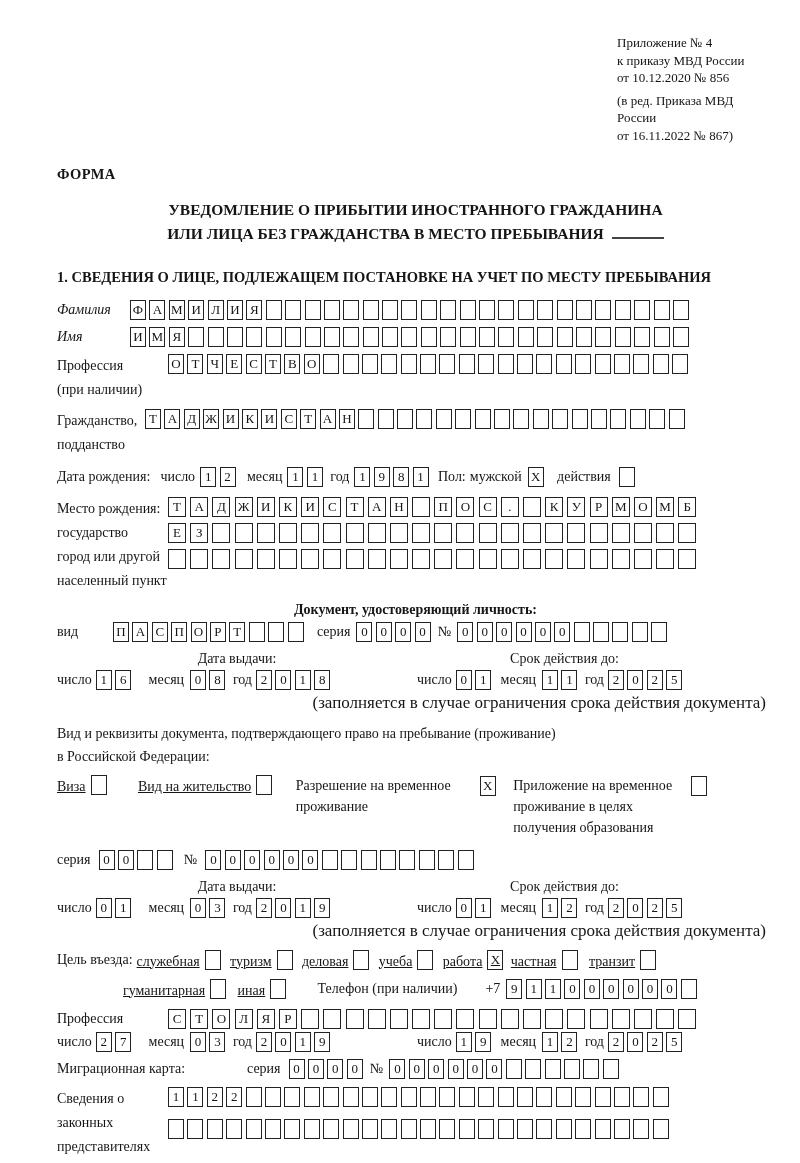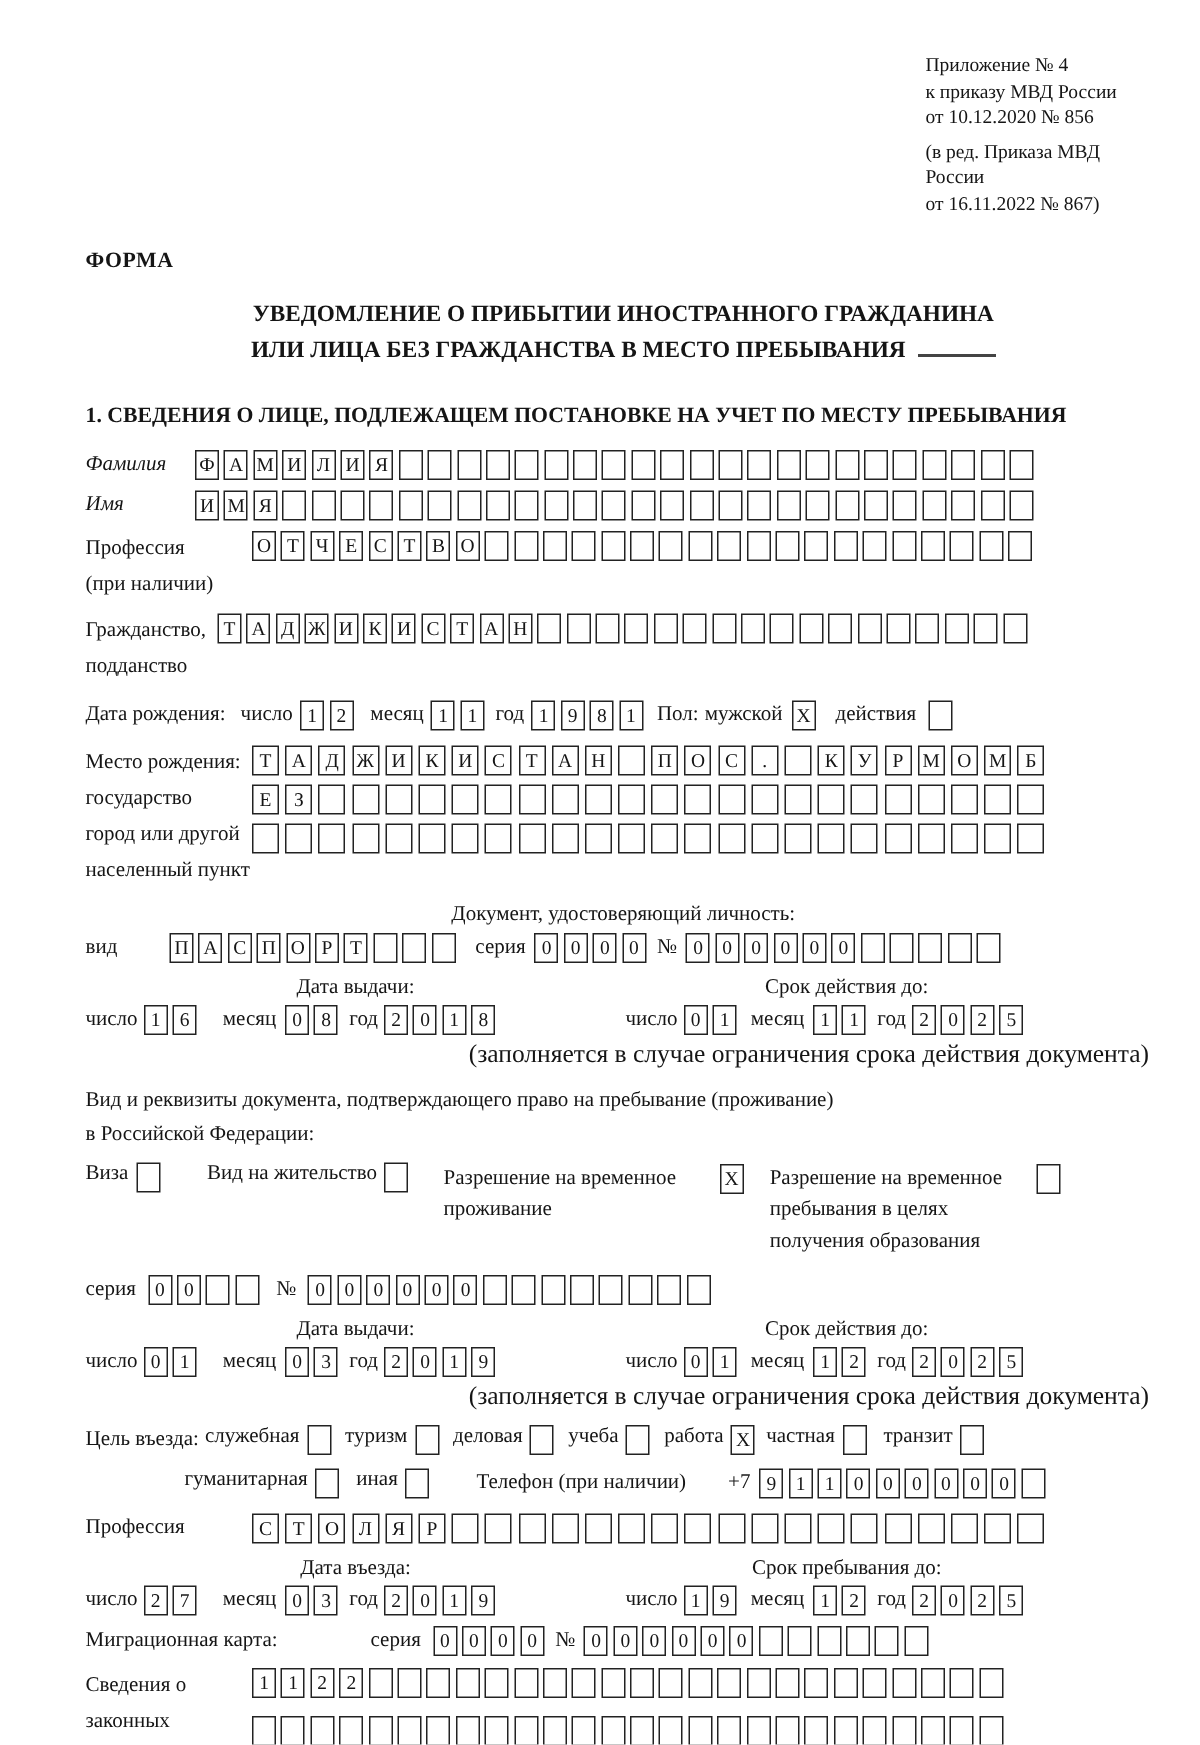--- a/index.html
+++ b/index.html
@@ -34,34 +34,34 @@
   }
   .wide .cell { width:18px; margin-right:4.2px; }
   .lbl { flex:none; }
   .w73 { width:73px;font-style:italic; } .w88 { width:88px; } .w111 { width:111px; } .w56 { width:56px; } .w190 { width:190px; }
   .ml4{margin-left:4px;} .ml6{margin-left:6px;} .ml8{margin-left:8px;} .ml10{margin-left:10px;}
   .ml14{margin-left:14px;} .ml20{margin-left:20px;} .ml28{margin-left:28px;}
   .mr4{margin-right:4px;} .mr6{margin-right:6px;} .mr8{margin-right:8px;}
   .labelcol { line-height:24px; }
   .stackrows .cells { margin-bottom:6px; }
 
-  .center-bold { text-align:center; font-weight:normal; margin-top:9px; }
+  .center-bold { text-align:center; font-weight:bold; margin-top:9px; }
 
   
   .dg { display:inline-flex; align-items:center; }
   .dg .dgl { margin-right:5px; }
   .dates-head { display:flex; margin-top:9px; }
   .dh-left { width:360px; text-align:center; }
   .dh-right { width:295px; text-align:center; }
   .dates-row { display:flex; align-items:center; margin-top:3px; }
   .dr-left { width:360px; display:flex; align-items:center; }
   .note { text-align:right; font-size:17px; margin-top:3px; padding-right:8px; }
 
   
-  .opt { display:inline-flex; align-items:flex-start; }
+  .opt { display:inline-flex; align-items:flex-end;text-decoration:underline; }
   .opt .cells { margin-left:5px; }
   .optblock { display:inline-flex; align-items:flex-start; }
   .optblock .optl { text-align:left; line-height:1.5; }
   .optblock .cells { margin-left:6px; margin-top:1px; }
   .olw175 { width:178px; } .olw170 { width:172px; }
 
   .intro { margin-top:9px; line-height:1.65; }
 </style>
 </head>
 <body>
@@ -455,21 +455,21 @@
           <span class="cell"></span>
         </span>
     </span>
     <span class="optblock ml20">
       <span class="optl olw175">Разрешение на временное проживание</span>
       <span class="cells">
           <span class="cell">X</span>
         </span>
     </span>
     <span class="optblock ml14">
-      <span class="optl olw170">Разрешение на временное пребывания в целях получения образования</span>
+      <span class="optl olw170">Приложение на временное проживание в целях получения образования</span>
       <span class="cells">
           <span class="cell"></span>
         </span>
     </span>
   </div>
 
   <div class="row" style="margin-top:12px">
     <span class="lbl mr8">серия</span>
     <span class="cells">
         <span class="cell">0</span>
@@ -640,24 +640,20 @@
         <span class="cell"></span>
         <span class="cell"></span>
         <span class="cell"></span>
         <span class="cell"></span>
         <span class="cell"></span>
         <span class="cell"></span>
         <span class="cell"></span>
       </span>
   </div>
 
-  <div class="dates-head">
-    <div class="dh-left">Дата въезда:</div>
-    <div class="dh-right">Срок пребывания до:</div>
-  </div>
   <div class="dates-row">
     <span class="dr-left">
       <span class="dgl mr4">число</span>
       <span class="cells">
           <span class="cell">2</span>
           <span class="cell">7</span>
         </span>
       <span class="dgl ml14 mr6">месяц</span>
       <span class="cells">
           <span class="cell">0</span>

